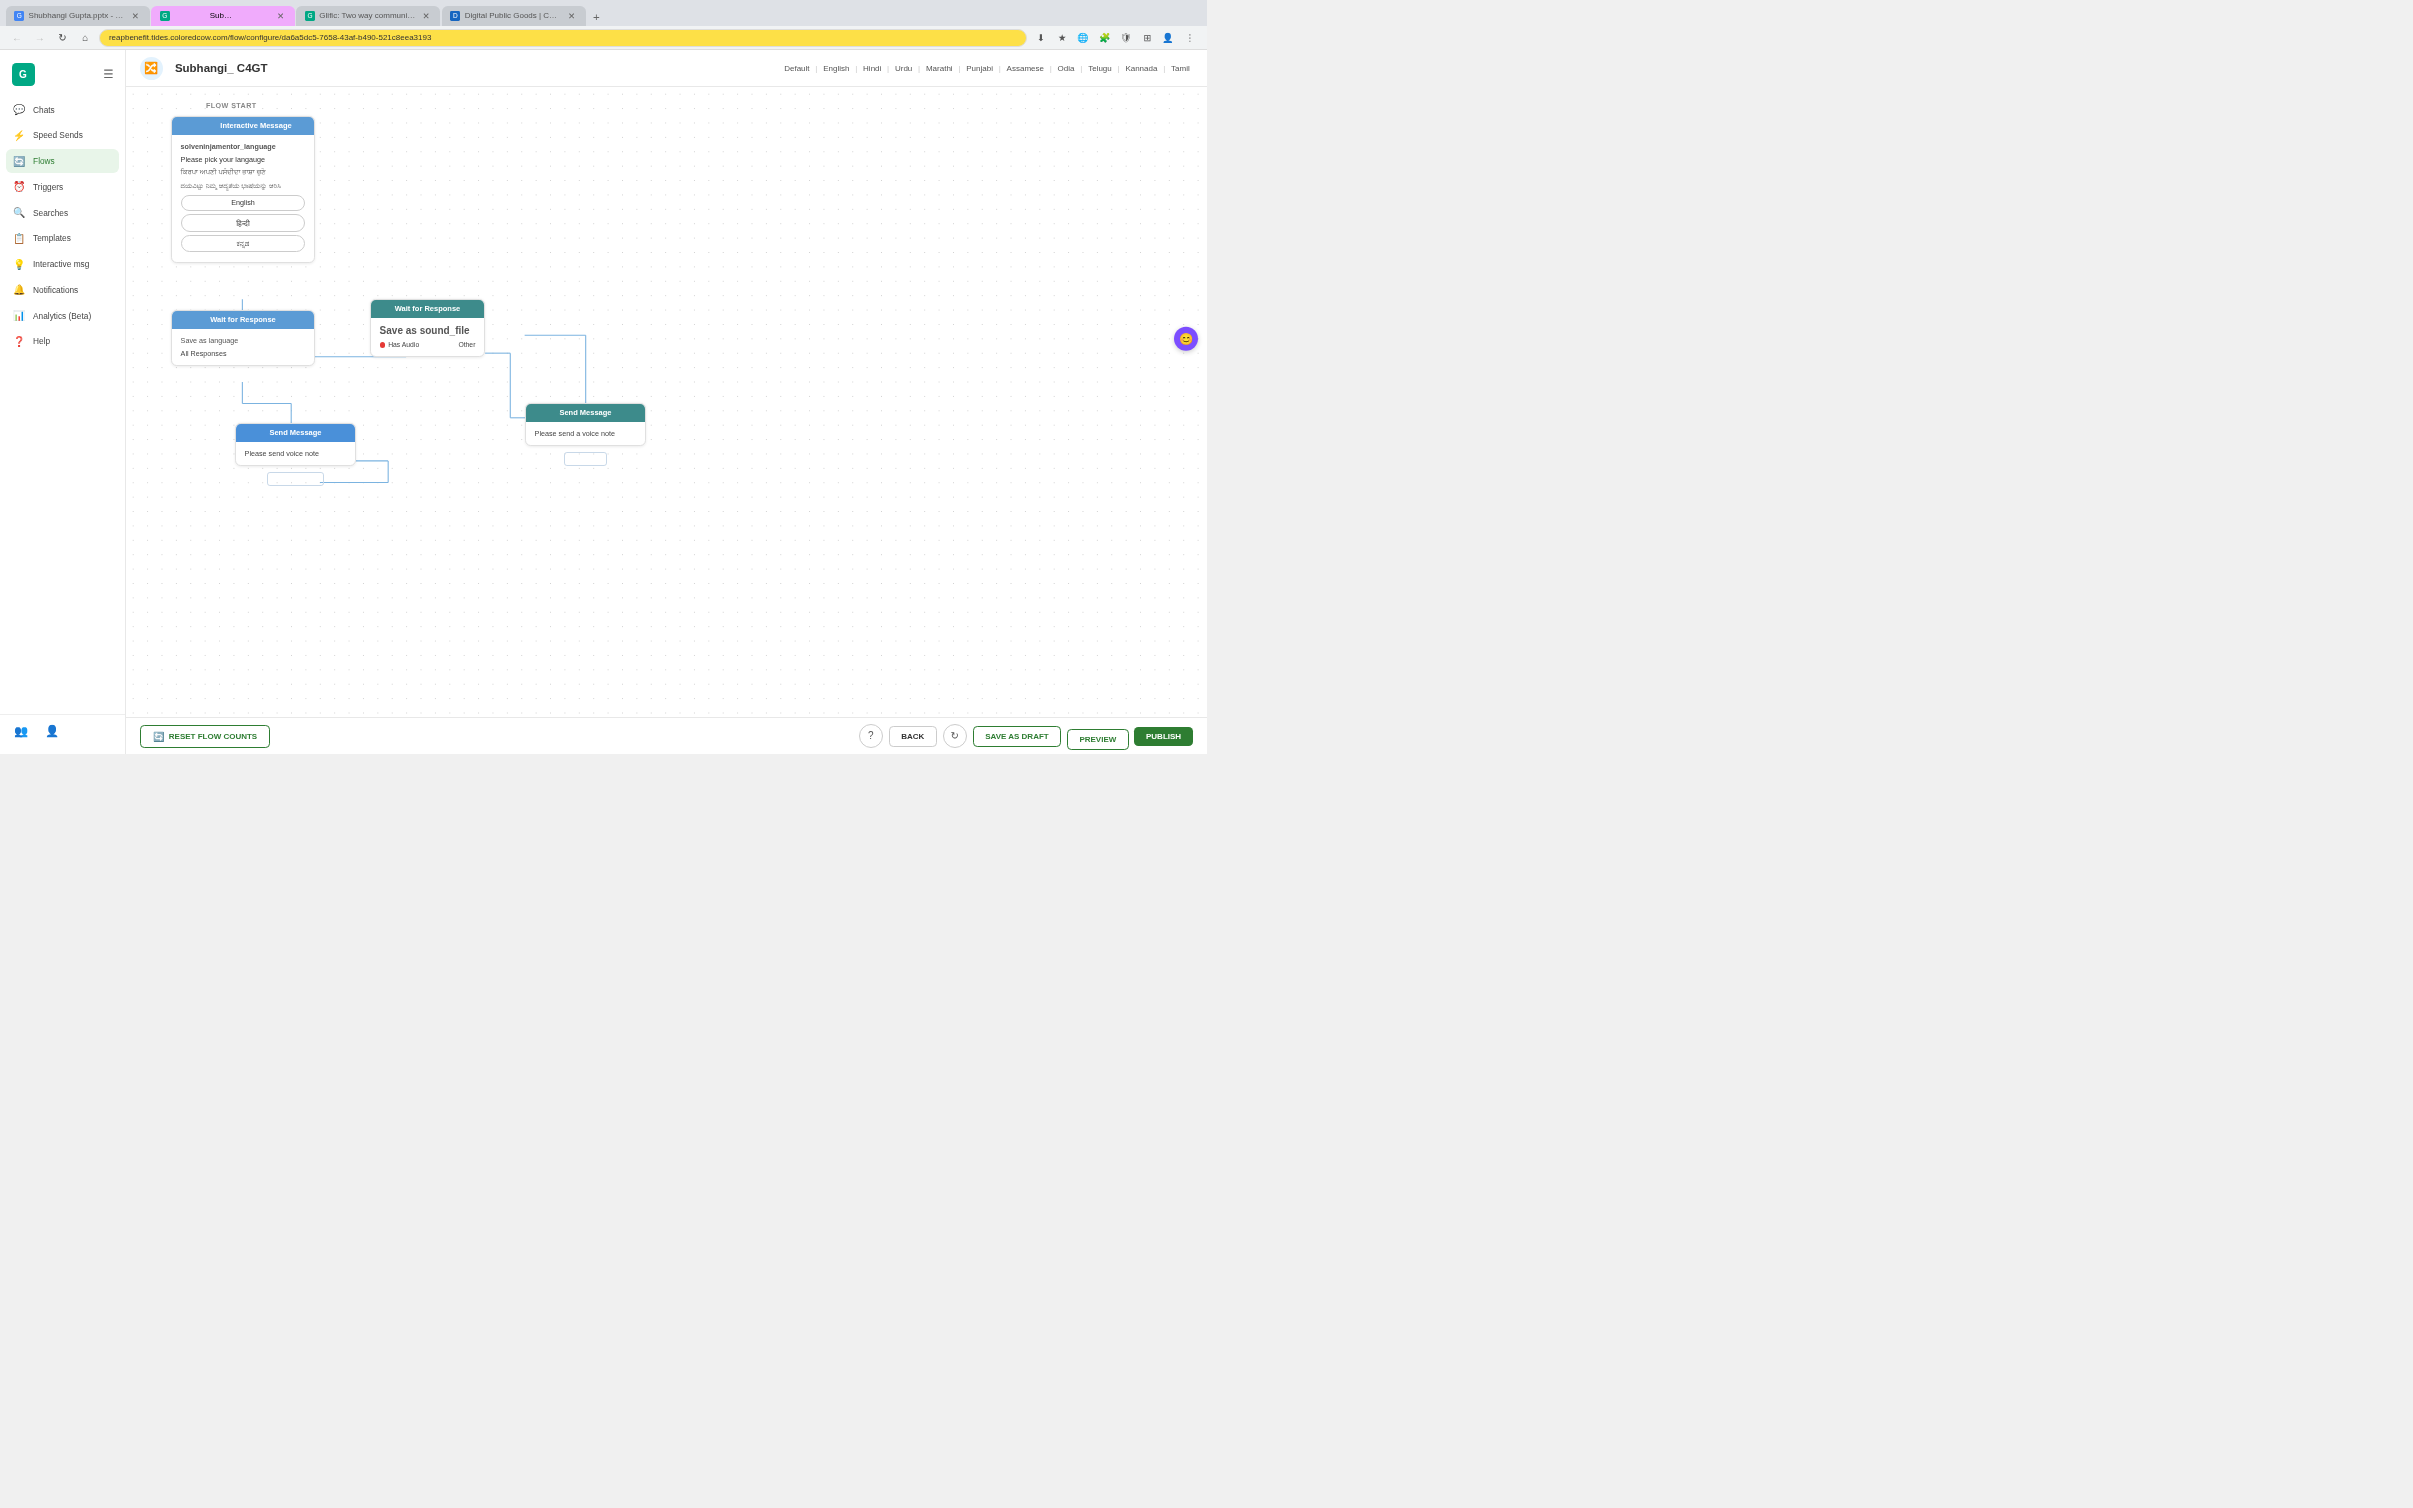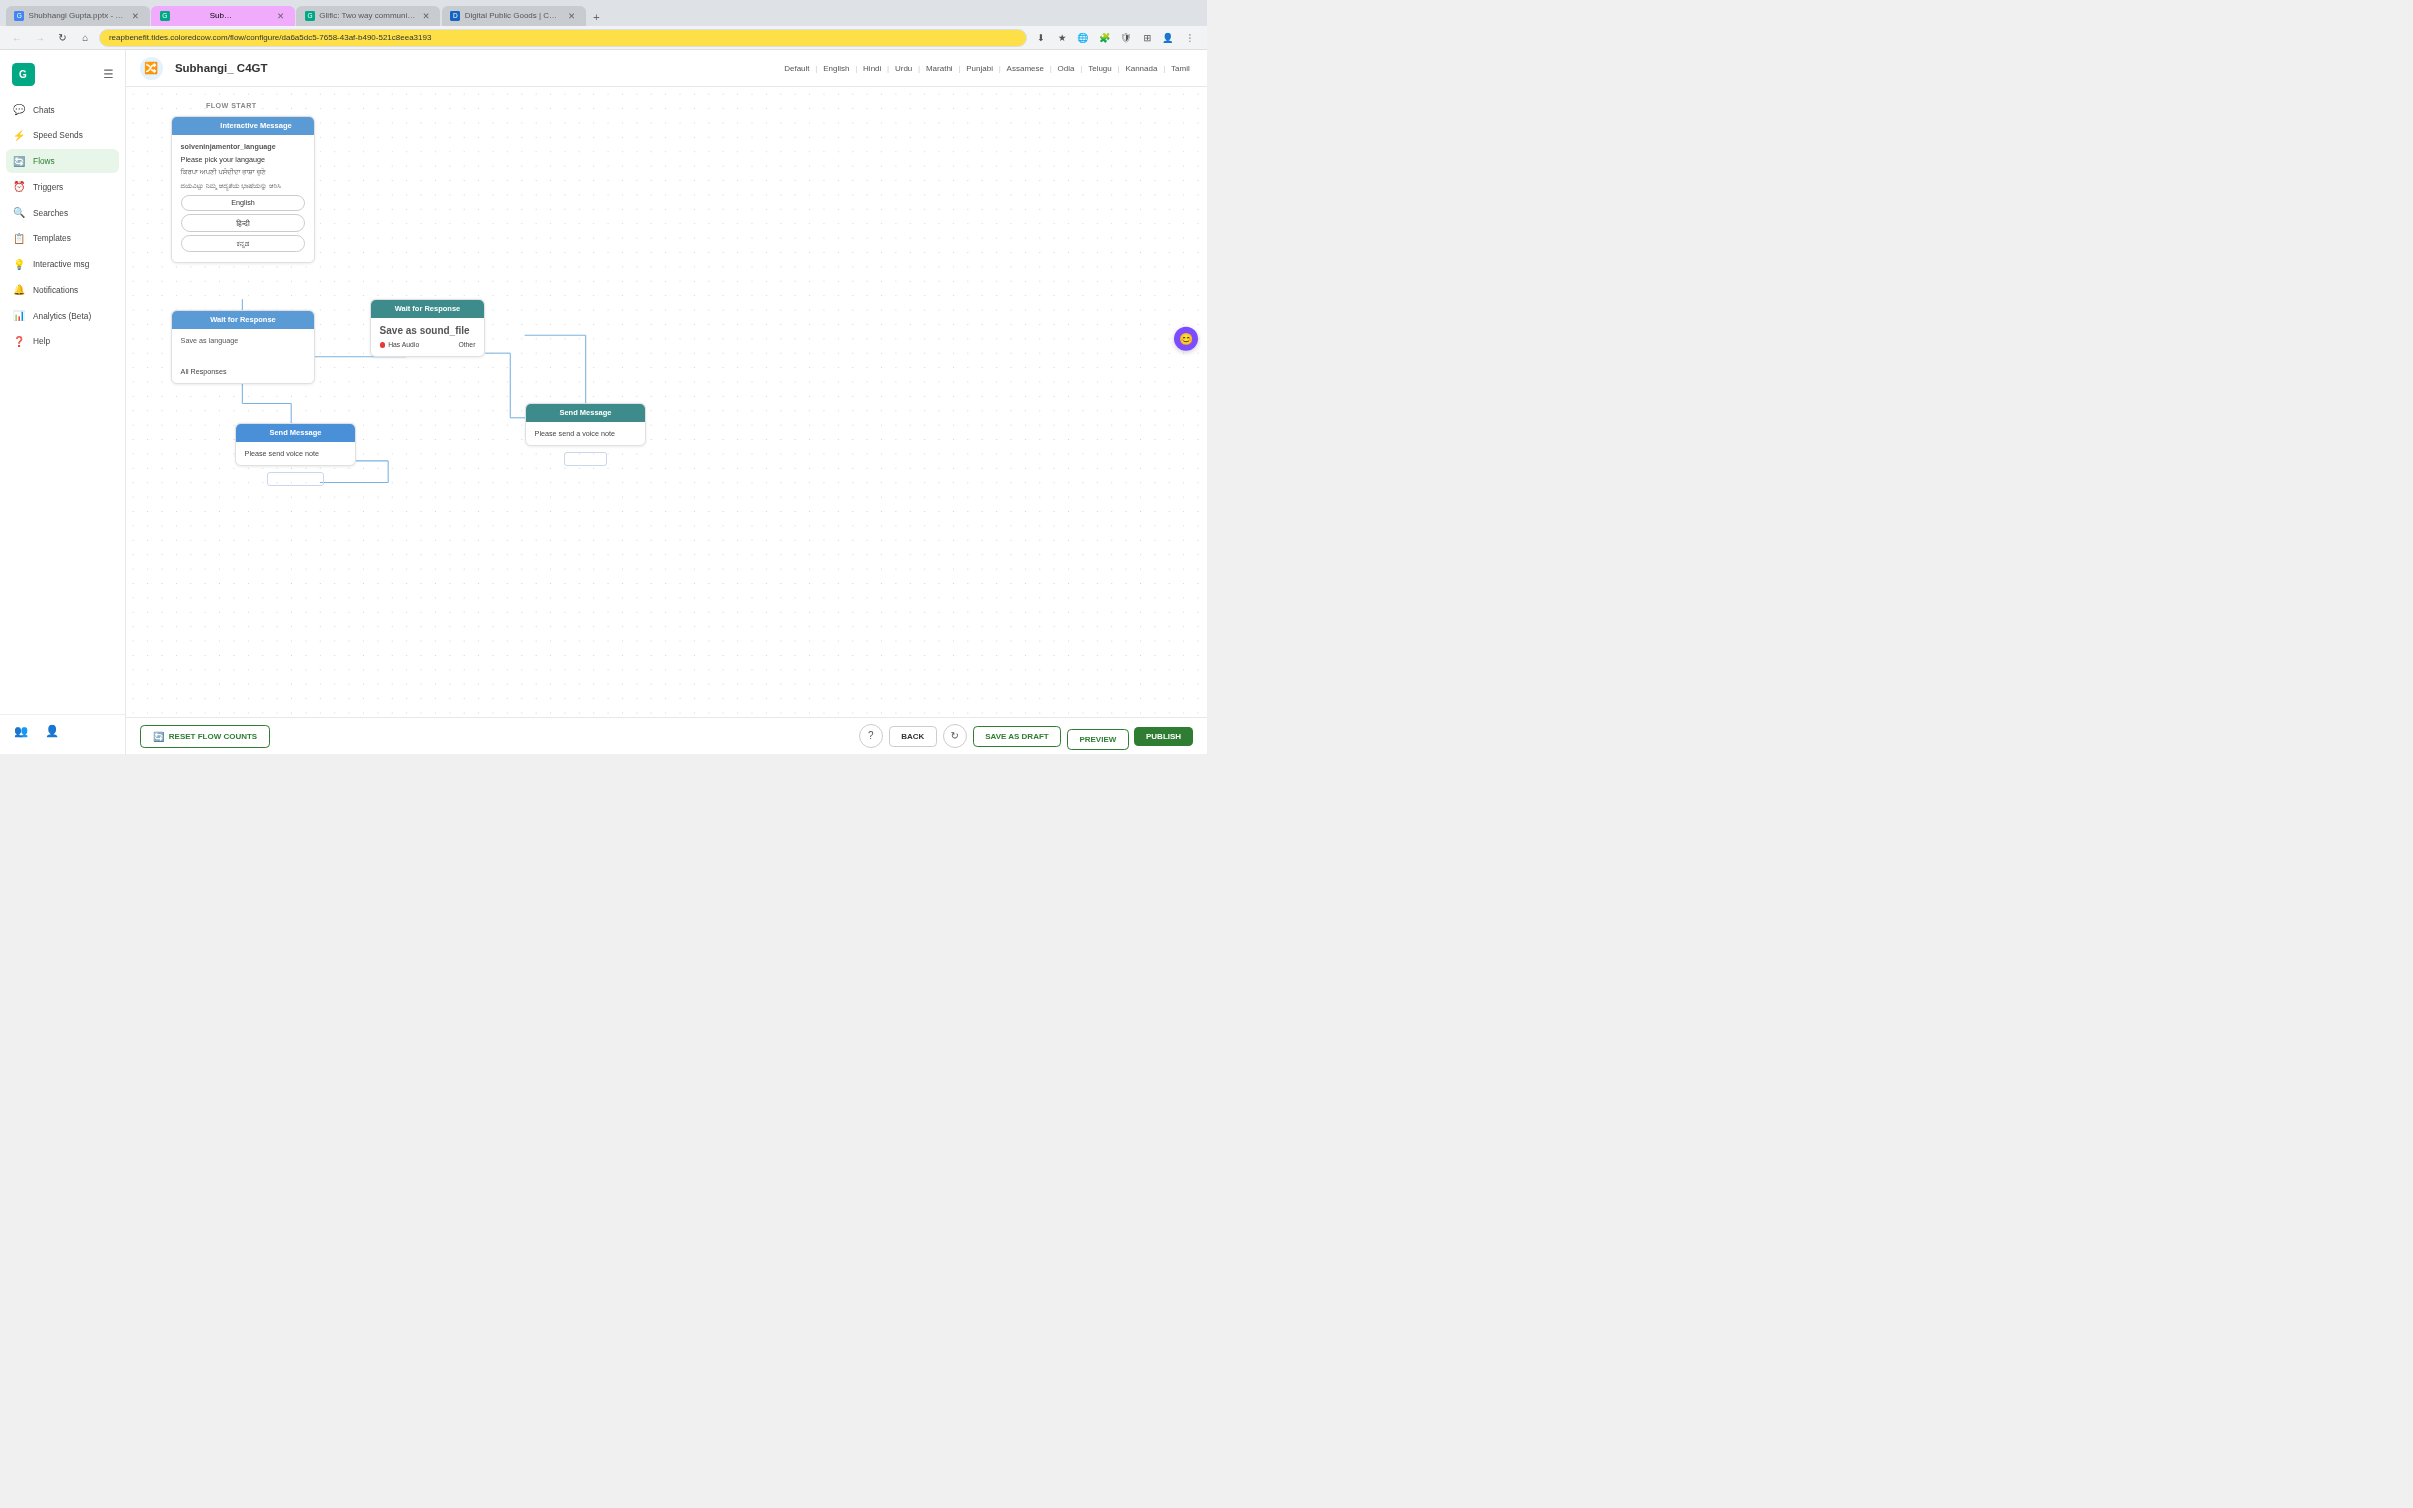--- a/index.html
+++ b/index.html
@@ -267,21 +267,21 @@
             <div class="lang-button">हिन्दी</div>
             <div class="lang-button">ಕನ್ನಡ</div>
           </div>
         </div>
       </div>
 
       <div style="position:absolute;top:223px;left:45px;width:144px;">
         <div class="node-card">
           <div class="node-card-header wait">Wait for Response</div>
           <div class="node-card-body">
-            <div style="font-size:7.2px;color:#555;margin-bottom:22px;">Save as language</div>
+            <div style="font-size:7.2px;color:#555;margin-bottom:4px;">Save as language</div>
             <div style="font-size:7.2px;color:#444;">All Responses</div>
           </div>
         </div>
       </div>
 
       <div style="position:absolute;top:212px;left:244px;width:115px;">
         <div class="node-card">
           <div class="node-card-header teal">Wait for Response</div>
           <div class="node-card-body">
             <div style="font-size:10px;color:#555;margin-bottom:5.7px;font-weight:bold;">Save as sound_file</div>

